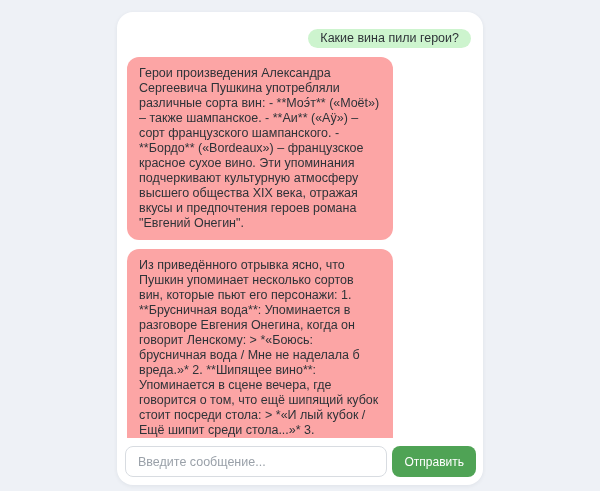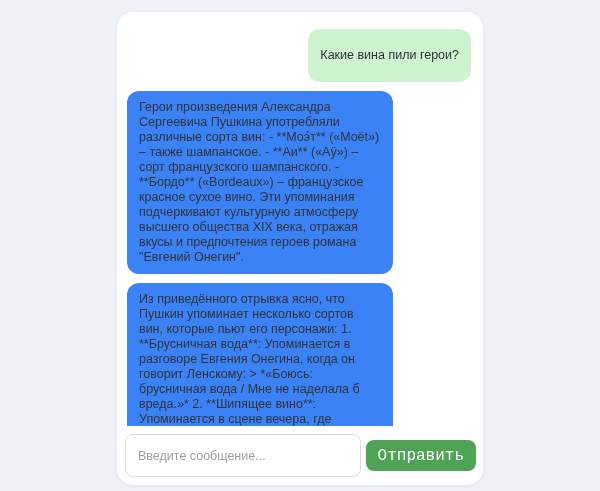--- a/index.html
+++ b/index.html
@@ -36,61 +36,61 @@
     font-size: 12.5px;
     line-height: 15px;
     color: #2e3338;
     border-radius: 12px;
     margin-bottom: 9px;
     word-wrap: break-word;
   }
   .msg.user {
     align-self: flex-end;
     background: #cdf4ce;
-    padding: 19px 12px;
+    padding: 2px 12px;
     max-width: 300px;
   }
   .msg.bot {
     align-self: flex-start;
-    background: #3b82f6;
+    background: #fca5a5;
     padding: 9px 12px;
     max-width: 242px;
   }
   .input-row {
     display: flex;
     align-items: center;
     gap: 5px;
     padding: 8px 7px 8px 8px;
   }
   .chat-input {
     flex: 1;
     box-sizing: border-box;
-    height: 43px;
+    height: 31px;
     border: 1px solid #d8dce1;
     border-radius: 8px;
     padding: 0 12px;
     font-family: "Liberation Sans", sans-serif;
     font-size: 12.5px;
     color: #2e3338;
     background: #ffffff;
     outline: none;
     min-width: 0;
   }
   .chat-input::placeholder {
     color: #9aa1a9;
   }
   .send-button {
     flex: 0 0 auto;
     height: 31px;
     border: none;
     border-radius: 8px;
     background: #4fa355;
     color: #ffffff;
-    font-family: Liberation Mono, monospace;
-    font-size: 16px;
+    font-family: Liberation Sans, sans-serif;
+    font-size: 12px;
     padding: 0 12px;
     cursor: pointer;
   }
 </style>
 </head>
 <body>
 
 <div class="chat-card">
   <div class="message-list">
     <div class="msg user">Какие вина пили герои?</div>

